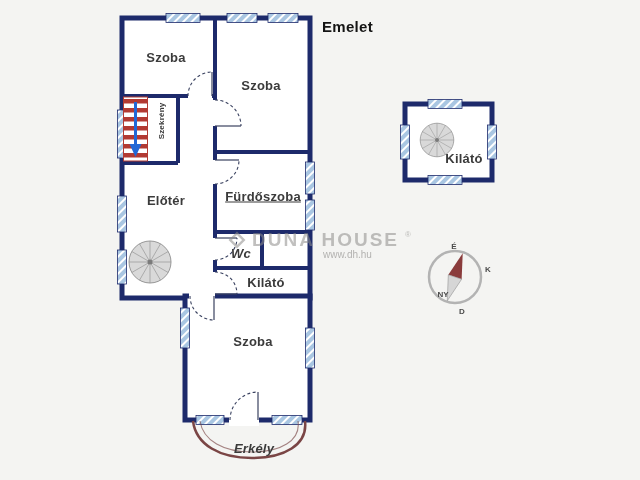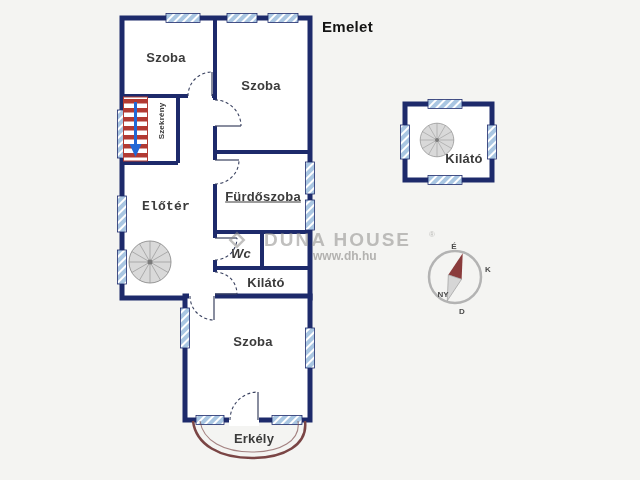--- a/index.html
+++ b/index.html
@@ -16,29 +16,29 @@
   .room-label.rot{transform:translate(-50%,-50%) rotate(-90deg);}
   .title{
     position:absolute;font-size:15px;font-weight:700;color:#141414;
     letter-spacing:.3px;z-index:3;white-space:nowrap;
   }
   .compass-letter{
     position:absolute;transform:translate(-50%,-50%);
     font-size:8px;font-weight:700;color:#4a4a4a;z-index:3;
   }
   .watermark{
-    position:absolute;left:228px;top:229px;display:flex;align-items:center;gap:18px;
+    position:absolute;left:228px;top:229px;display:flex;align-items:center;gap:6px;
     opacity:.55;z-index:4;pointer-events:none;
   }
   .watermark .brand{
     font-size:19px;font-weight:700;letter-spacing:2px;color:#8f8e8c;white-space:nowrap;
   }
   .watermark .reg{font-size:8px;color:#8f8e8c;vertical-align:super;position:relative;top:-6px;}
   .watermark-url{
-    position:absolute;left:313px;top:249px;font-size:12px;color:#a3a2a0;opacity:.8;z-index:4;font-weight:bold;
+    position:absolute;left:323px;top:249px;font-size:10px;color:#a3a2a0;opacity:.8;z-index:4;
   }
 </style>
 </head>
 <body>
 
 <div class="canvas">
 
   <svg class="plan-svg" width="640" height="480" viewBox="0 0 640 480">
     <defs>
       <pattern id="winp" width="6" height="6" patternUnits="userSpaceOnUse" patternTransform="rotate(45)">
@@ -160,26 +160,26 @@
         <polygon points="455,302 462,277 448,277" fill="#d6d6d6" stroke="#9a9a9a" stroke-width=".6"></polygon>
       </g>
     </g>
   </svg>
 
   <div class="title" style="left:322px;top:18px;">Emelet</div>
 
   <div class="room-label" style="left:166px;top:57px;">Szoba</div>
   <div class="room-label" style="left:261px;top:85px;">Szoba</div>
   <div class="room-label rot" style="left:161px;top:121px;font-size:8px;">Szekrény</div>
-  <div class="room-label" style="left:166px;top:206px;font-family:Liberation Mono, monospace;">Előtér</div>
+  <div class="room-label" style="left:166px;top:200px;">Előtér</div>
   <div class="room-label" style="left:263px;top:196px;text-decoration:underline;">Fürdőszoba</div>
   <div class="room-label" style="left:241px;top:253px;font-style:italic;">Wc</div>
   <div class="room-label" style="left:266px;top:282px;">Kilátó</div>
   <div class="room-label" style="left:253px;top:341px;">Szoba</div>
-  <div class="room-label" style="left:254px;top:438px;">Erkély</div>
+  <div class="room-label" style="left:254px;top:448px;font-style:italic;">Erkély</div>
   <div class="room-label" style="left:464px;top:158px;">Kilátó</div>
 
   <span class="compass-letter" style="left:454px;top:246px;">É</span>
   <span class="compass-letter" style="left:488px;top:269px;">K</span>
   <span class="compass-letter" style="left:462px;top:311px;">D</span>
   <span class="compass-letter" style="left:443px;top:294px;">NY</span>
 
   <div class="watermark">
     <svg width="18" height="18" viewBox="0 0 18 18">
       <rect x="4.2" y="4.2" width="9.6" height="9.6" transform="rotate(45 9 9)" fill="none" stroke="#8f8e8c" stroke-width="2.4"></rect>

